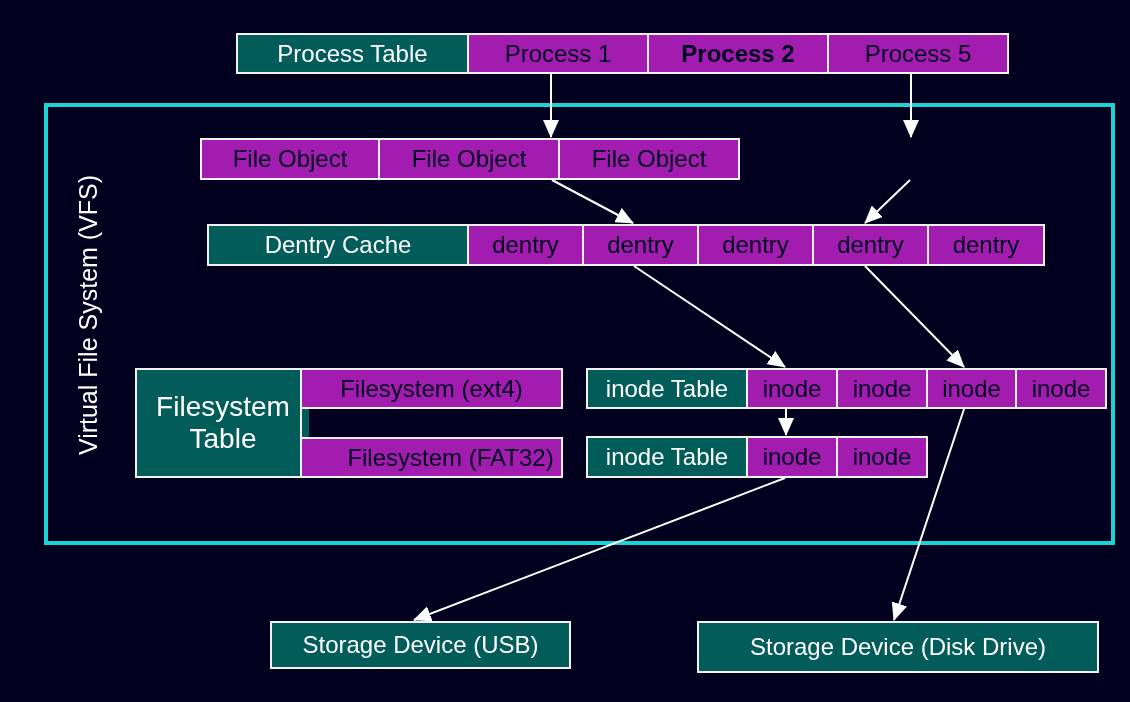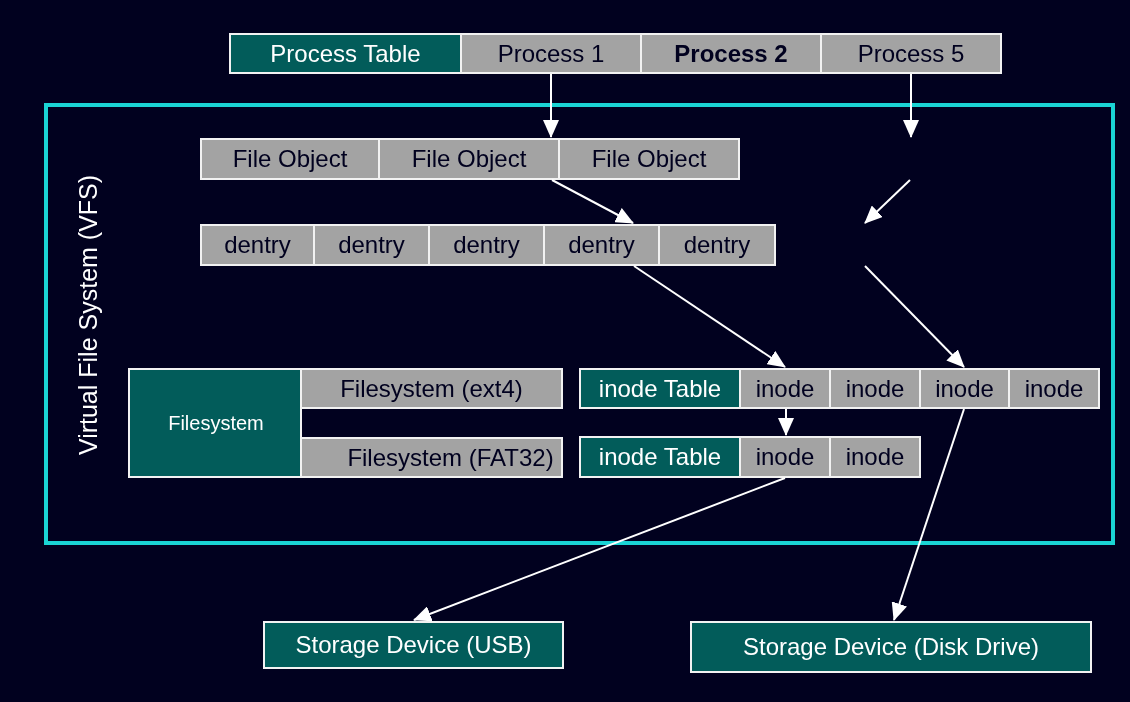--- a/index.html
+++ b/index.html
@@ -10,36 +10,36 @@
     position: relative;
   }
   .row { position: absolute; display: flex; }
   .cell {
     box-sizing: border-box;
     border: 2px solid #f2f2f2;
     display: flex; align-items: center; justify-content: center;
     font-size: 24px; white-space: nowrap;
   }
   .row .cell + .cell { border-left: none; }
-  .dark { background: #025c5a; color: #ffffff; }
-  .light { background: #a3a3a3; color: #01011f; }
+  .dark { background: #025c5a; color: #ffffff; margin-left: 7px; }
+  .light { background: #a21caf; color: #01011f; }
   .vfs-frame {
     position: absolute; left: 44px; top: 103px; width: 1071px; height: 442px;
     box-sizing: border-box; border: 4px solid #1ad4d4;
   }
   .vfs-label {
     position: absolute; left: 88px; top: 315px;
     transform: translate(-50%, -50%) rotate(-90deg);
     color: #ffffff; font-size: 25px; white-space: nowrap;
   }
   svg.arrows { position: absolute; left: 0; top: 0; pointer-events: none; }
   .fs-table {
     position: absolute; left: 128px; top: 368px; width: 174px; height: 110px;
     box-sizing: border-box; border: 2px solid #f2f2f2; border-right: none;
-    text-align: center; font-size: 20px; line-height: 32px;
+    text-align: center; font-size: 28px; line-height: 32px;
     display: flex; align-items: center; justify-content: center;
   }
   .abs { position: absolute; }
 </style>
 </head>
 <body>
 
 <div class="vfs-frame"></div>
 <div class="vfs-label">Virtual File System (VFS)</div>
 
@@ -50,30 +50,32 @@
   <div class="cell light" style="width:180px;">Process 5</div>
 </div>
 
 <div class="row" style="left:200px; top:138px; height:42px;">
   <div class="cell light" style="width:180px;">File Object</div>
   <div class="cell light" style="width:180px;">File Object</div>
   <div class="cell light" style="width:180px;">File Object</div>
 </div>
 
 <div class="row" style="left:200px; top:224px; height:42px;">
+  <div class="cell dark" style="width:262px;">Dentry Cache</div>
   <div class="cell light" style="width:115px;">dentry</div>
   <div class="cell light" style="width:115px;">dentry</div>
   <div class="cell light" style="width:115px;">dentry</div>
   <div class="cell light" style="width:115px;">dentry</div>
   <div class="cell light" style="width:116px;">dentry</div>
 </div>
 
 <div class="fs-table dark">
   <div>
     <div>Filesystem</div>
+    <div>Table</div>
   </div>
 </div>
 <div class="abs" style="left:300px; top:368px; width:2px; height:110px; background:#f2f2f2;"></div>
 <div class="cell light abs" style="left:300px; top:368px; width:263px; height:41px;">Filesystem (ext4)</div>
 <div class="cell light abs" style="left:300px; top:437px; width:263px; height:41px;padding-left:38px;">Filesystem (FAT32)</div>
 
 <div class="row" style="left:579px; top:368px; height:41px;">
   <div class="cell dark" style="width:162px;">inode Table</div>
   <div class="cell light" style="width:90px;">inode</div>
   <div class="cell light" style="width:90px;">inode</div>

